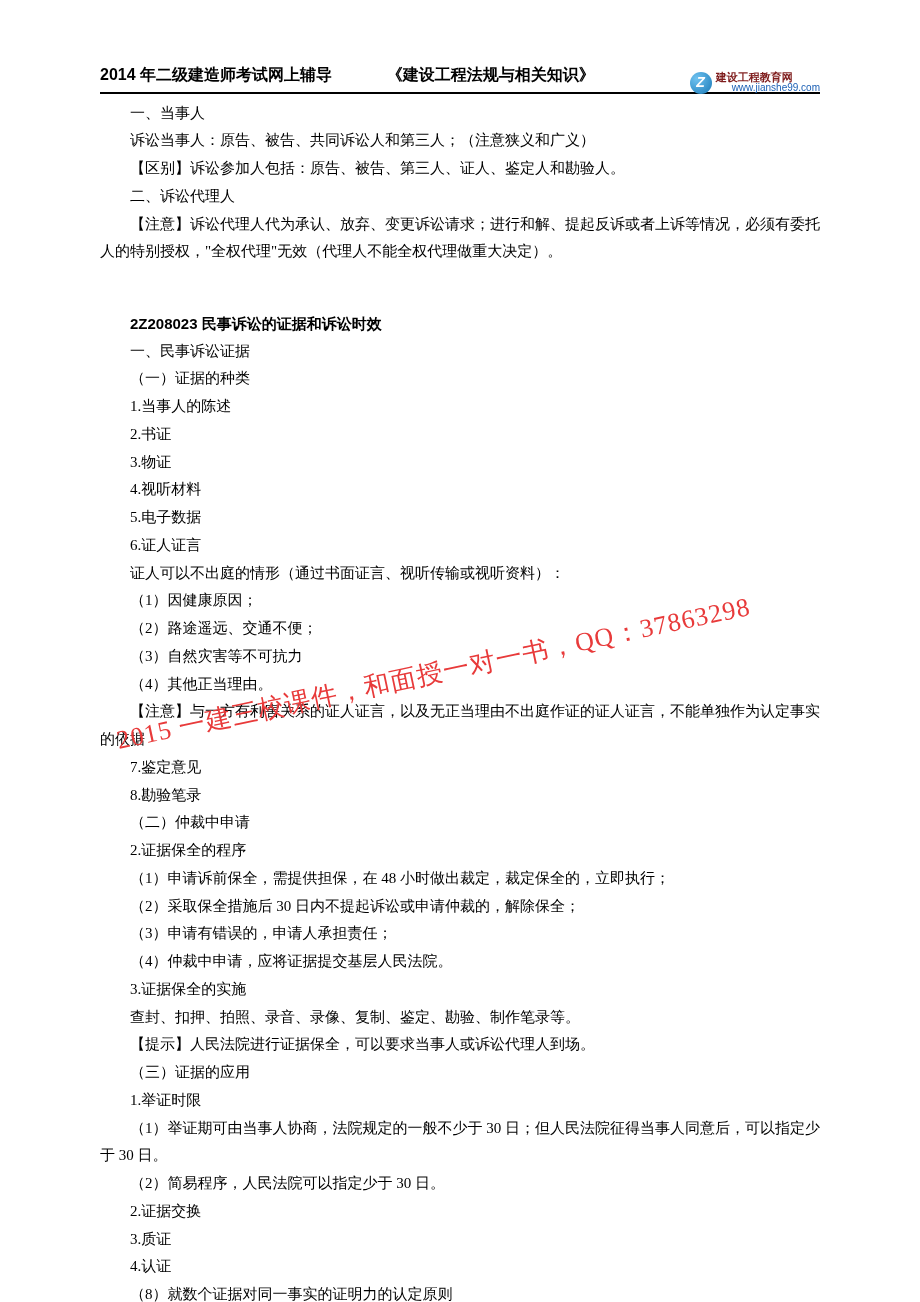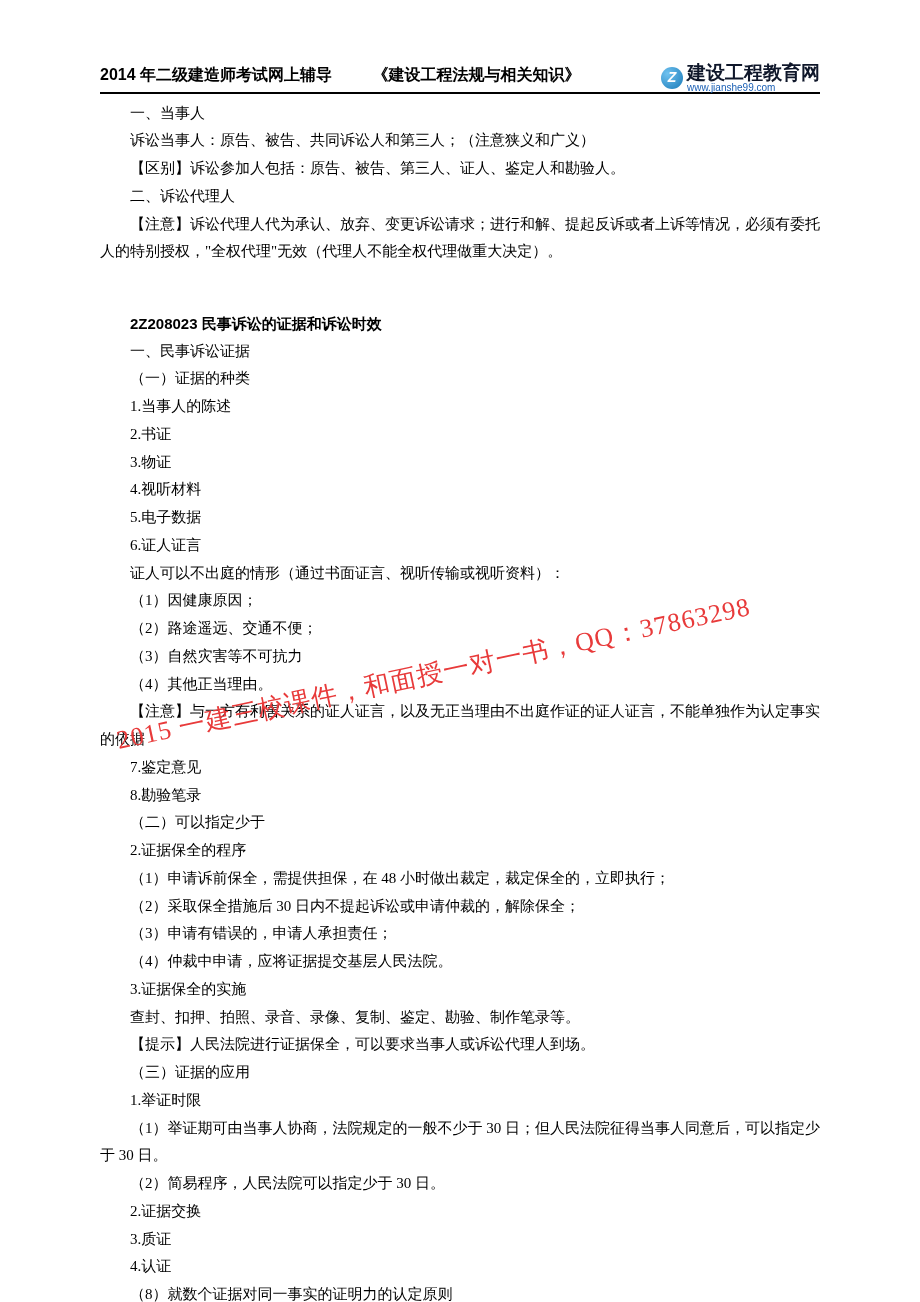--- a/index.html
+++ b/index.html
@@ -59,29 +59,30 @@
     font-family: Arial, sans-serif;
     font-size: 14px;
     font-style: italic;
   }
   .logo-text {
     display: flex;
     flex-direction: column;
     line-height: 1.05;
   }
   .logo-text .cn {
-    color: #0f172a;
+    color: #7f1d1d;
     font-family: "SimHei", "黑体", sans-serif;
     font-weight: bold;
-    font-size: 19px;
+    font-size: 11px;
   }
   .logo-text .url {
     color: #1a5fb4;
     font-family: Arial, sans-serif;
     font-size: 10px;
+    margin-left: 16px;
   }
   .body-text p {
     margin: 0;
     text-indent: 2em;
   }
   .body-text .section-title {
     font-family: "SimHei", "黑体", sans-serif;
     font-weight: bold;
     text-indent: 2em;
     margin-top: 16px;
@@ -143,21 +144,21 @@
     <p>5.电子数据</p>
     <p>6.证人证言</p>
     <p>证人可以不出庭的情形（通过书面证言、视听传输或视听资料）：</p>
     <p>（1）因健康原因；</p>
     <p>（2）路途遥远、交通不便；</p>
     <p>（3）自然灾害等不可抗力</p>
     <p>（4）其他正当理由。</p>
     <p><span>【注意】与一方有利害关系的证人证言，以及无正当理由不出庭作证的证人证言，不能单独作为认定事实的依据</span></p>
     <p>7.鉴定意见</p>
     <p>8.勘验笔录</p>
-    <p>（二）可以指定少于</p>
+    <p>（二）仲裁中申请</p>
     <p>2.证据保全的程序</p>
     <p>（1）申请诉前保全，需提供担保，在 48 小时做出裁定，裁定保全的，立即执行；</p>
     <p>（2）采取保全措施后 30 日内不提起诉讼或申请仲裁的，解除保全；</p>
     <p>（3）申请有错误的，申请人承担责任；</p>
     <p>（4）仲裁中申请，应将证据提交基层人民法院。</p>
     <p>3.证据保全的实施</p>
     <p>查封、扣押、拍照、录音、录像、复制、鉴定、勘验、制作笔录等。</p>
     <p>【提示】人民法院进行证据保全，可以要求当事人或诉讼代理人到场。</p>
     <p>（三）证据的应用</p>
     <p>1.举证时限</p>

